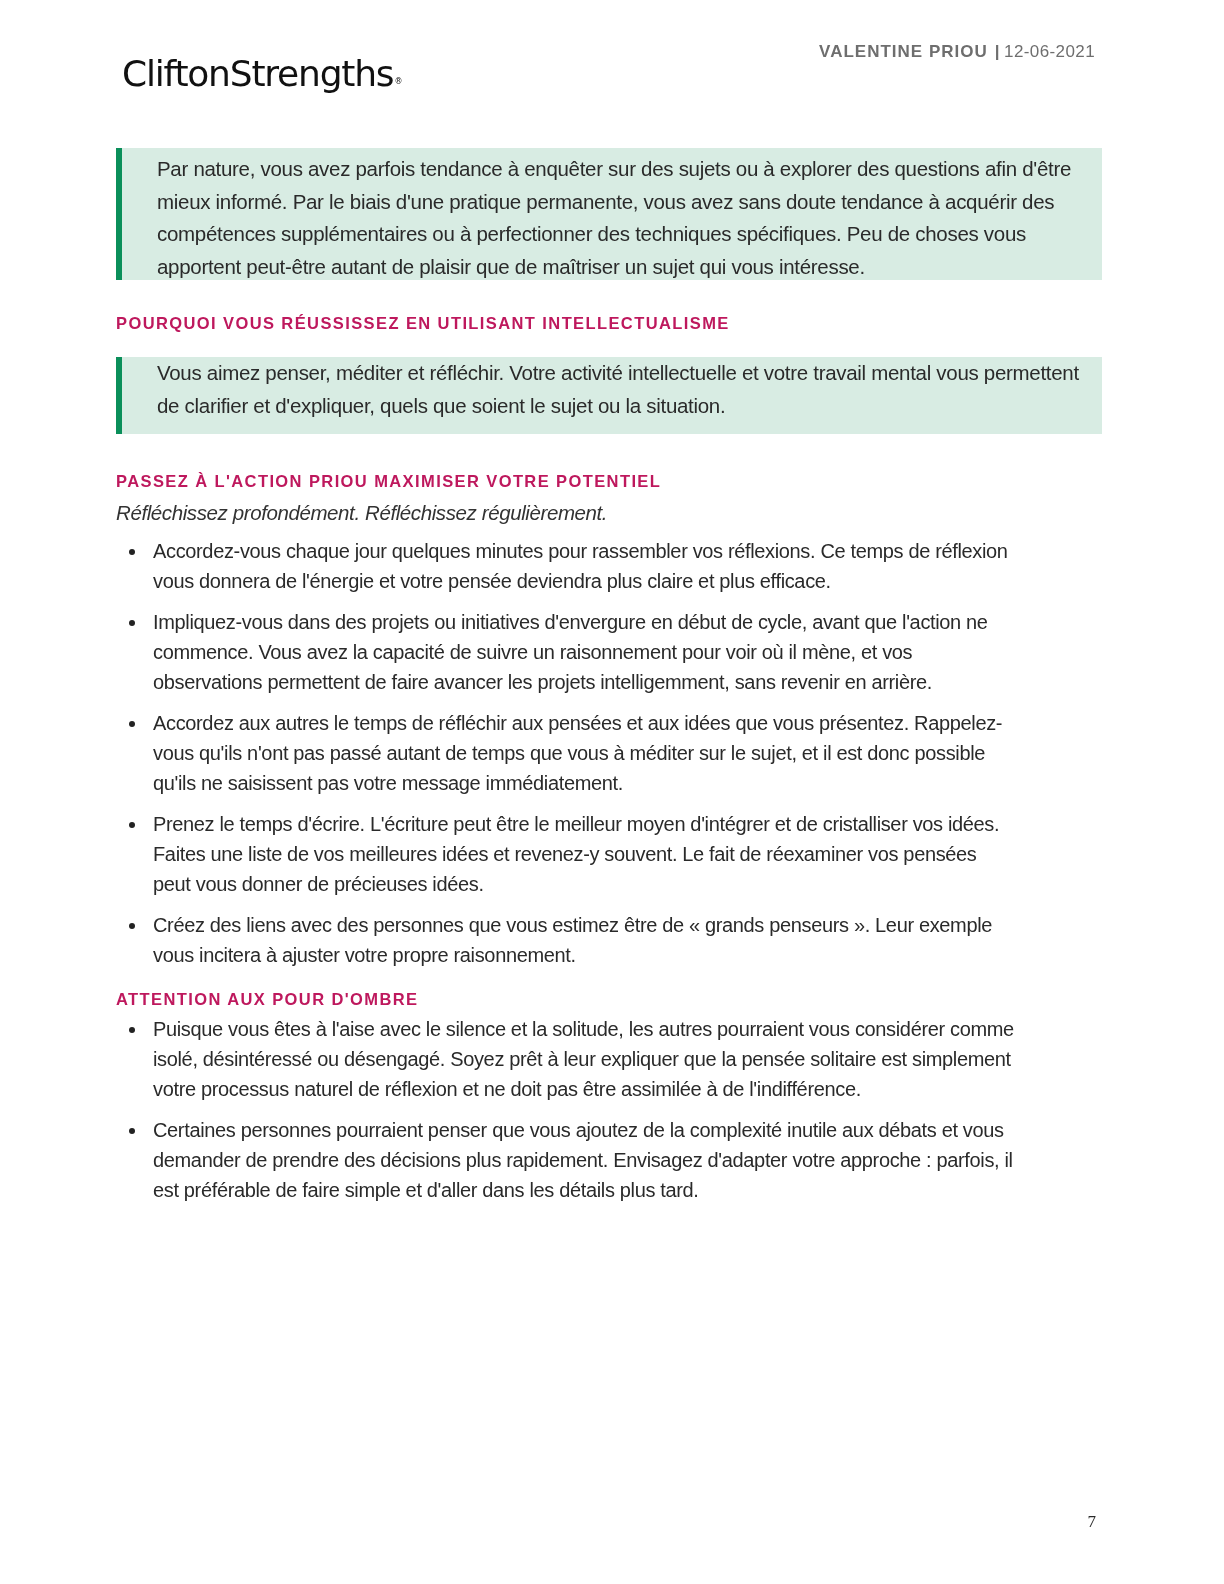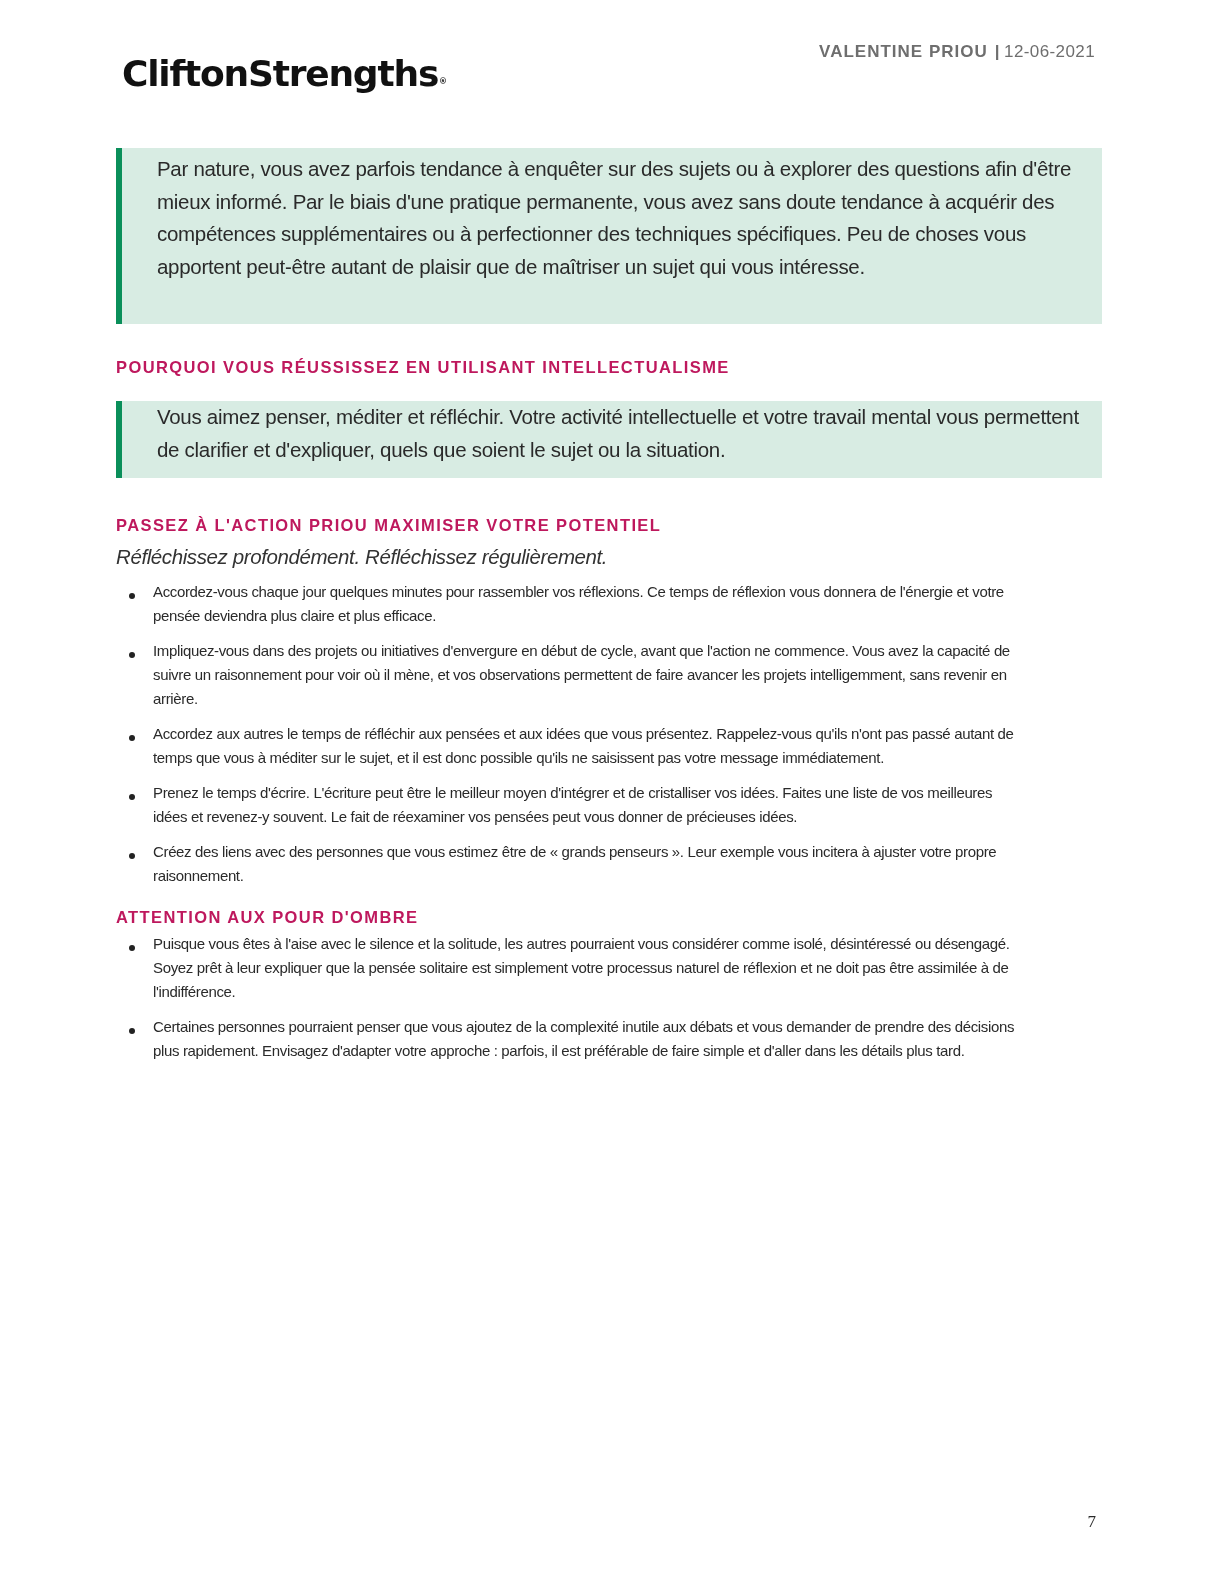--- a/index.html
+++ b/index.html
@@ -3,53 +3,53 @@
   <meta charset="utf-8">
   <style>
     html, body { margin: 0; padding: 0; background: #ffffff; }
     body {
       width: 1224px; height: 1584px; position: relative; overflow: hidden;
       font-family: "Liberation Sans", sans-serif; color: #222222;
     }
     .header { position: absolute; left: 0; top: 0; width: 1224px; height: 120px; }
     .logo {
       position: absolute; left: 122px; top: 50px;
-      font-family: "DejaVu Sans", sans-serif; font-size: 36px; font-weight: bold;
+      font-family: "DejaVu Sans", sans-serif; font-size: 36px; font-weight: normal;
       letter-spacing: -1.2px; color: #111111; line-height: 48px;
     }
     .logo .reg { font-size: 8px; vertical-align: top; position: relative; top: 8px; margin-left: 1px; }
     .user-meta {
       position: absolute; right: 129px; top: 42px;
       font-size: 17px; color: #6e6e6e; letter-spacing: 0.4px;
     }
     .user-meta .name { font-weight: bold; letter-spacing: 1px; }
     .user-meta .sep { font-weight: bold; margin: 0 4px 0 2px; }
 
     .content { position: absolute; left: 116px; top: 148px; width: 986px; }
     .callout {
       background: #d8ece3; border-left: 6px solid #0a8f5a;
       padding: 5px 20px 10px 35px; box-sizing: border-box;
       font-size: 20.5px; line-height: 32.6px; color: #2a2a2a; letter-spacing: -0.3px;
     }
-    .callout.c1 { height: 176px; }
+    .callout.c1 { height: 132px; }
     .callout.c2 { height: 77px; padding-top: 0; }
     .section-title {
       font-size: 16.5px; font-weight: bold; letter-spacing: 1.4px; color: #be185d;
       margin: 0; line-height: 22px;
     }
     .st1 { margin-top: 32px; margin-bottom: 23px; }
     .st2 { margin-top: 36px; margin-bottom: 6px; }
     .st3 { margin-top: 18px; margin-bottom: 4px; }
     .subtitle {
       font-style: italic; font-size: 20.5px; color: #333333; letter-spacing: -0.4px;
       line-height: 30px; margin-bottom: 8px;
     }
     ul.bullets { list-style: none; margin: 0; padding: 0; width: 900px; }
     ul.bullets li {
-      position: relative; padding-left: 37px; font-size: 15px; line-height: 24px;
+      position: relative; padding-left: 37px; font-size: 20px; line-height: 30px;
       color: #2a2a2a; letter-spacing: -0.35px; margin-bottom: 11px;
     }
     ul.bullets li .dot {
       position: absolute; left: 13px; top: 13px; width: 6px; height: 6px;
       background: #222222; border-radius: 50%;
     }
     .footer-copy {
       position: absolute; left: 116px; top: 1588px; font-size: 23px; color: #2a2a2a;
       letter-spacing: -0.3px;
     }

